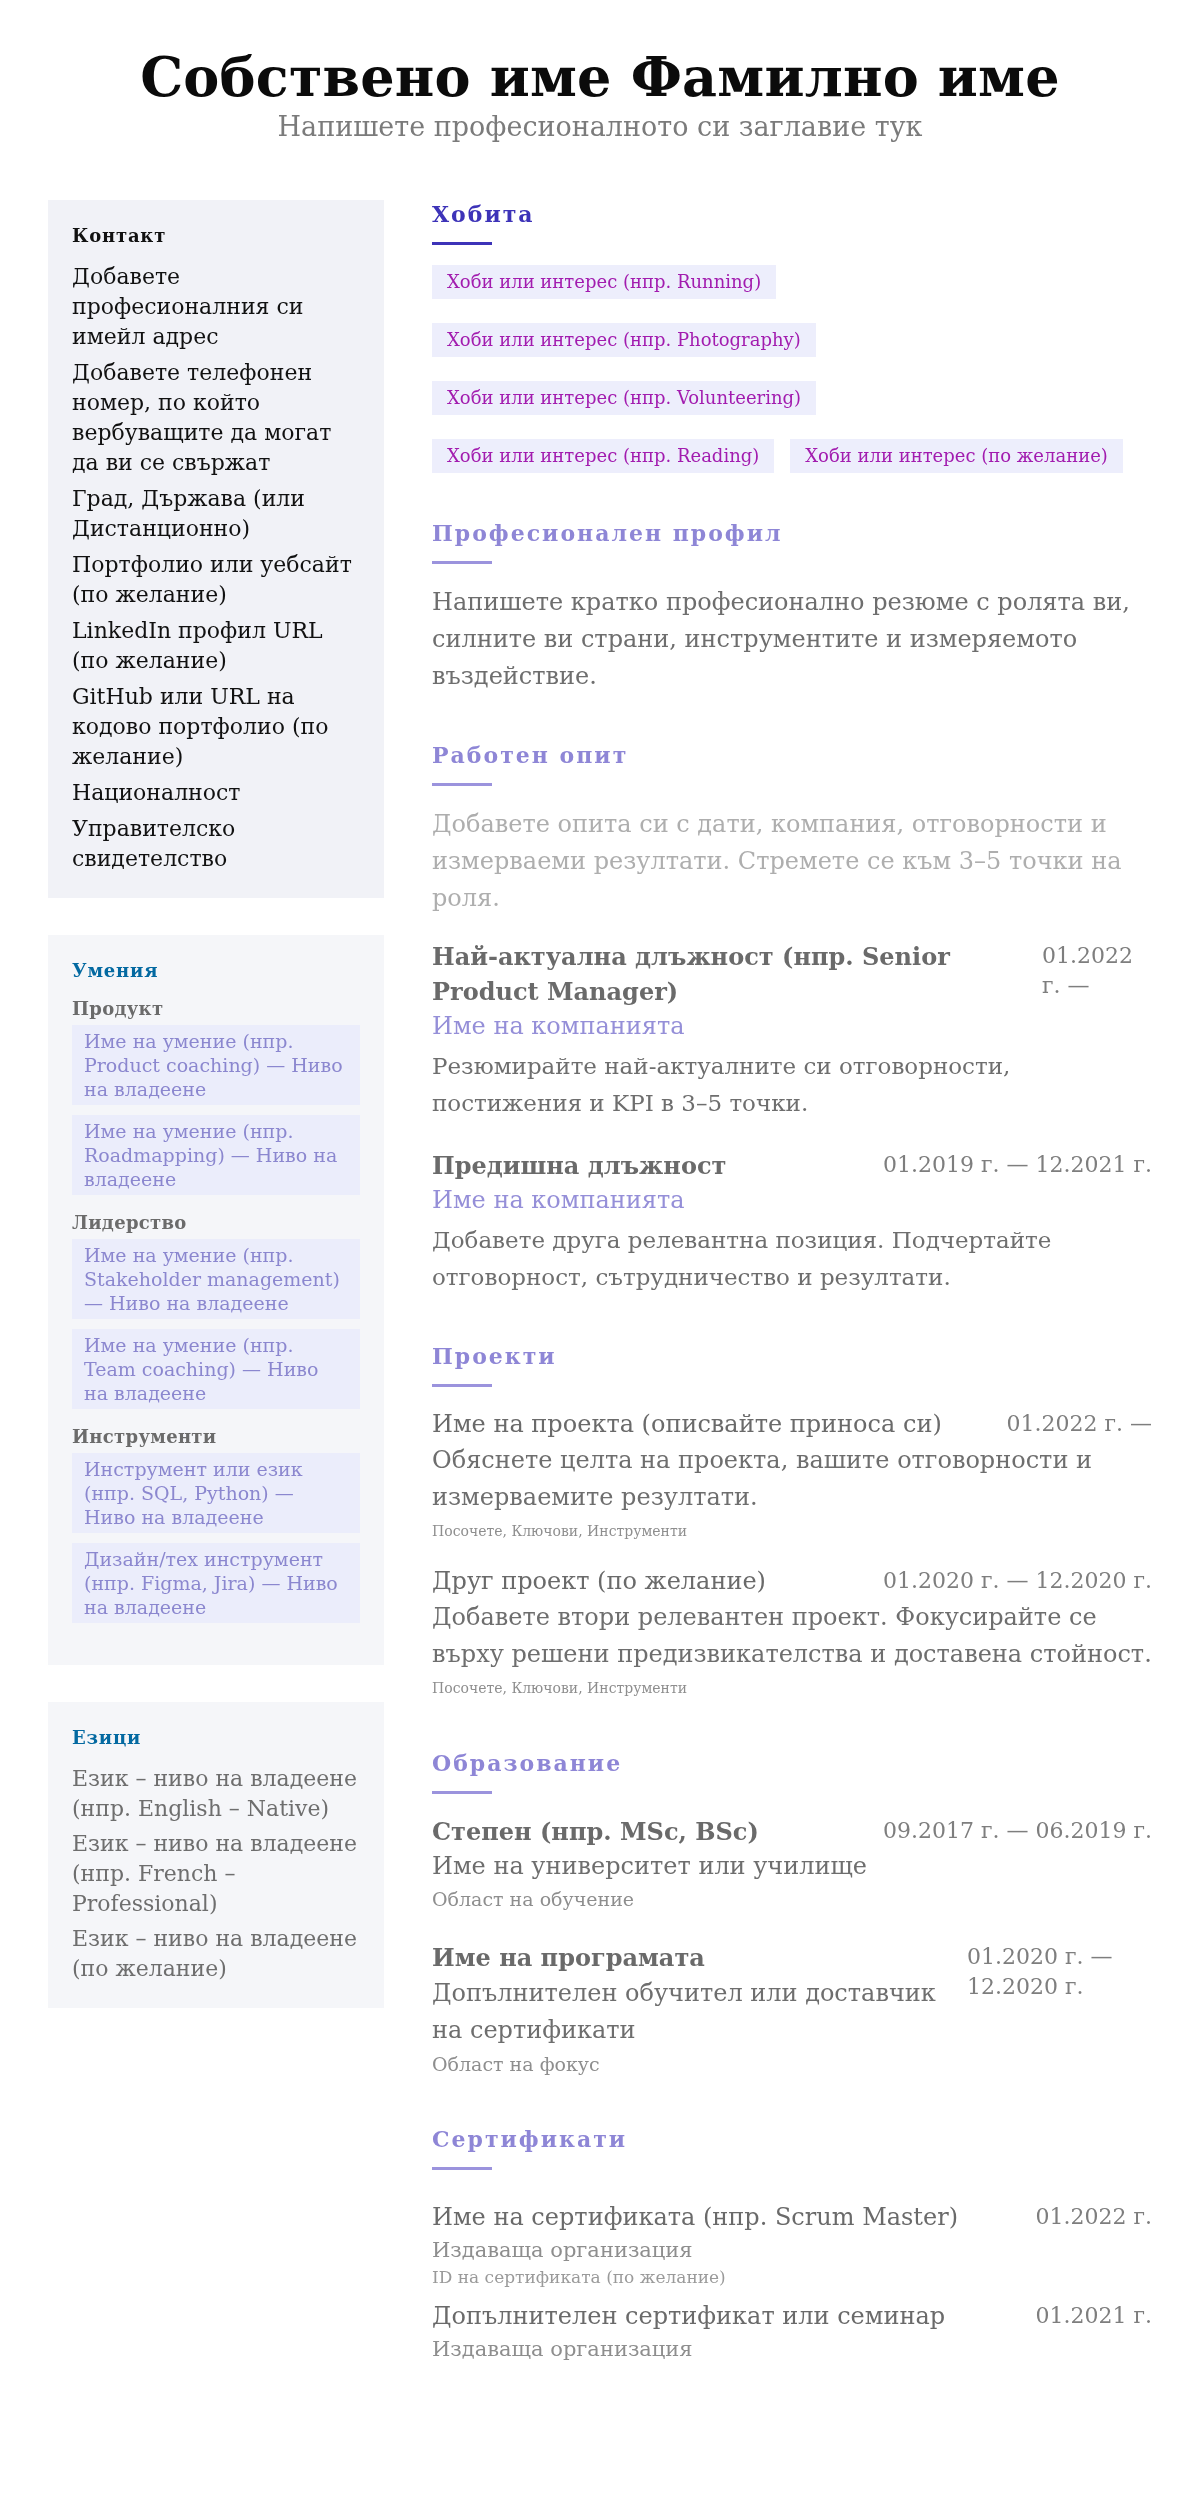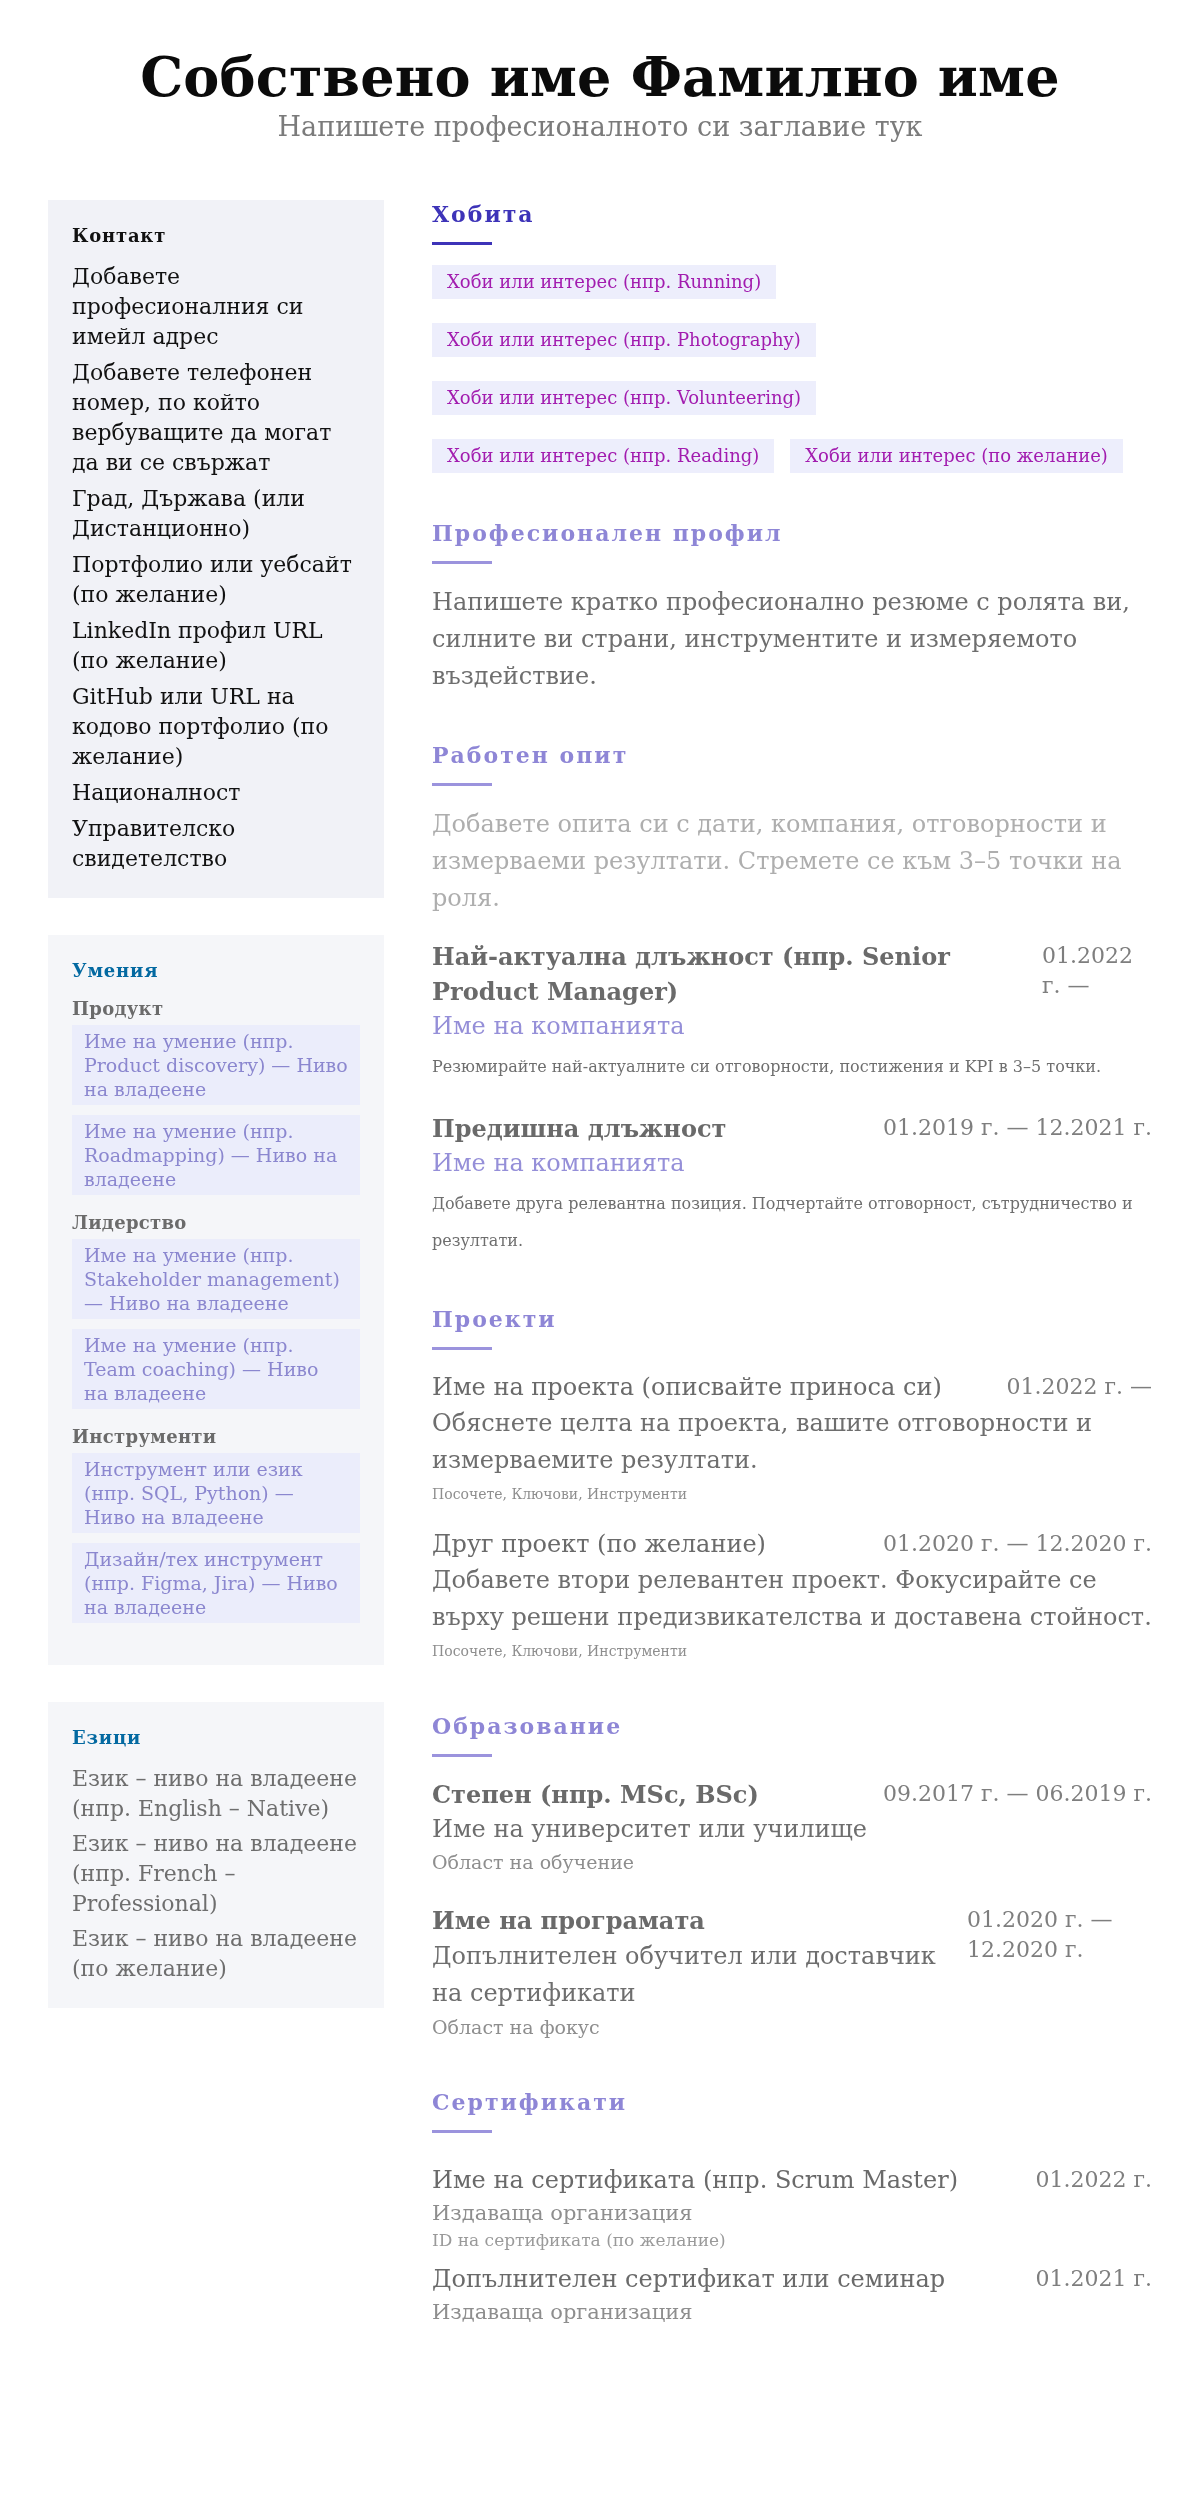--- a/index.html
+++ b/index.html
@@ -83,21 +83,21 @@
   .entry-head { display: flex; justify-content: space-between; align-items: flex-start; gap: 20px; }
   .entry-title { font-size: 24px; line-height: 35px; color: #6a6a6a; }
   .entry-title.bold { font-weight: bold; }
   .entry-date { font-size: 22px; line-height: 30px; color: #7e7e7e; text-align: left; flex: 0 0 auto; padding-top: 2px; }
   .entry-date.narrow { width: 110px; }
   .entry-date.mid { width: 185px; }
   .entry-company { font-size: 24px; line-height: 35px; color: #958fd8; }
   .entry-sub { font-size: 24px; line-height: 37px; color: #6e6e6e; }
   .entry-meta { font-size: 19px; line-height: 30px; color: #8e8e8e; }
   .entry-meta.small { font-size: 17px; color: #9a9a9a; line-height: 24px; }
-  .entry-desc { font-size: 16px; line-height: 37px; color: #6e6e6e; margin-top: 4px; }
+  .entry-desc { font-size: 23px; line-height: 37px; color: #6e6e6e; margin-top: 4px; }
   .tags { font-size: 14px; line-height: 30px; color: #8e8e8e; }
   .proj .entry-head .entry-title { font-weight: normal; }
 </style>
 </head>
 <body>
 
 <header class="header">
   <h1 class="name">Собствено име Фамилно име</h1>
   <div class="headline">Напишете професионалното си заглавие тук</div>
 </header>
@@ -115,21 +115,21 @@
       <div class="contact-item">GitHub или URL на кодово портфолио (по желание)</div>
       <div class="contact-item">Националност</div>
       <div class="contact-item">Управителско свидетелство</div>
     </section>
 
     <section class="panel skills">
       <div class="panel-title">Умения</div>
       <div class="skills-body">
         <div class="skill-group">
           <div class="skill-group-title">Продукт</div>
-          <div class="skill-chip">Име на умение (нпр. Product discovery) — Ниво на владеене</div>
+          <div class="skill-chip">Име на умение (нпр. Product coaching) — Ниво на владеене</div>
           <div class="skill-chip">Име на умение (нпр. Roadmapping) — Ниво на владеене</div>
         </div>
         <div class="skill-group">
           <div class="skill-group-title">Лидерство</div>
           <div class="skill-chip">Име на умение (нпр. Stakeholder management) — Ниво на владеене</div>
           <div class="skill-chip">Име на умение (нпр. Team coaching) — Ниво на владеене</div>
         </div>
         <div class="skill-group">
           <div class="skill-group-title">Инструменти</div>
           <div class="skill-chip">Инструмент или език (нпр. SQL, Python) — Ниво на владеене</div>

